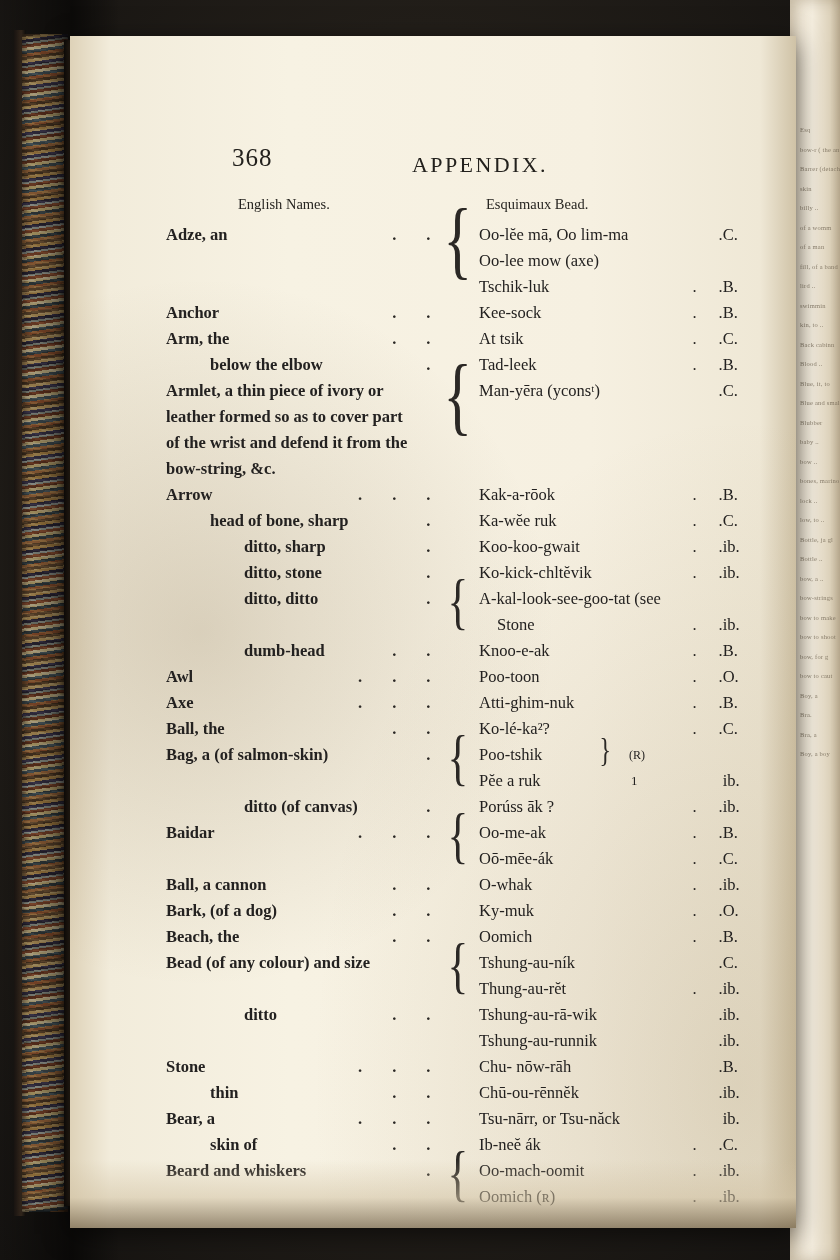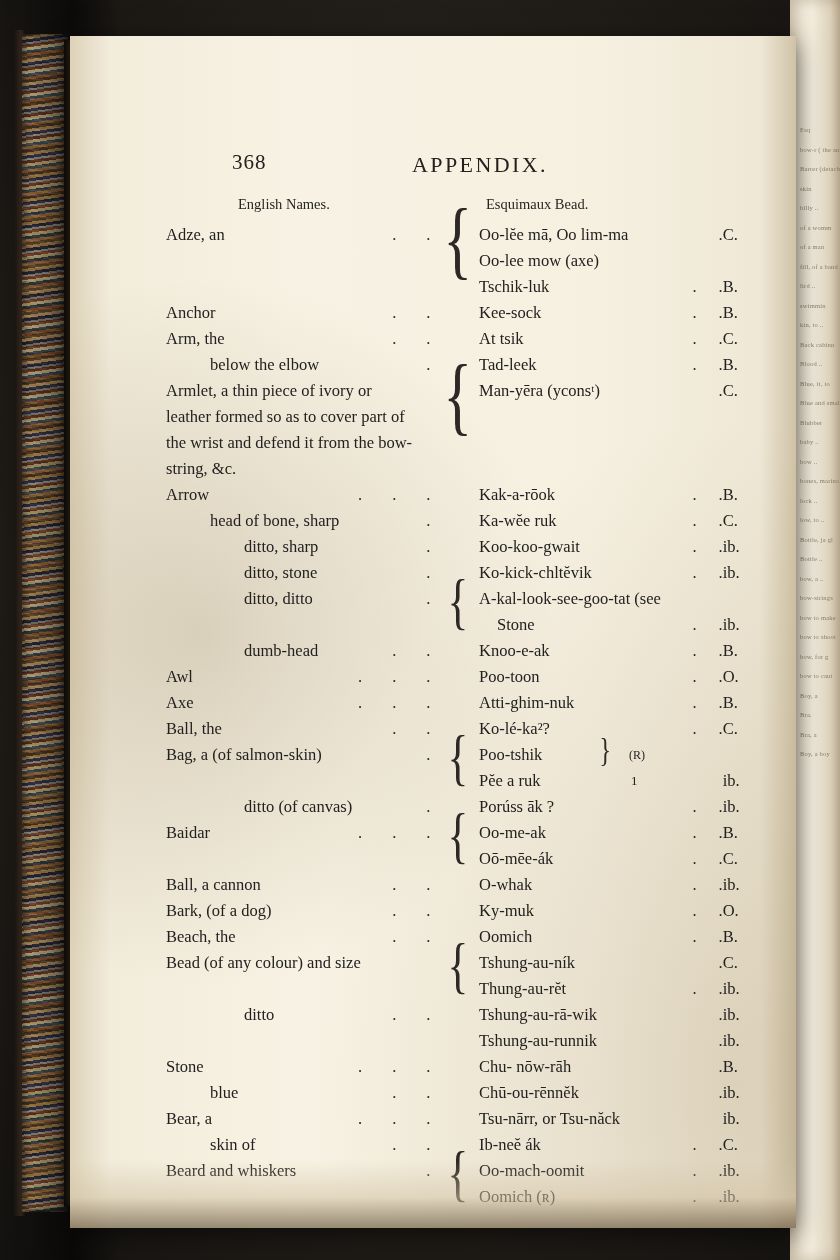--- a/index.html
+++ b/index.html
@@ -113,22 +113,22 @@
 
   
   .typeblock {
     position: absolute;
     left: 96px; top: 96px;
     width: 600px;
     color: #20201d;
   }
   .folio {
     position: absolute;
-    left: 66px; top: 18px;
-    font-size: 21px;
+    left: 66px; top: 12px;
+    font-size: 25px;
     letter-spacing: 1px;
     color: #23211d;
   }
   .running-head {
     position: absolute;
     left: 0; top: 20px;
     width: 600px;
     text-align: center;
     font-size: 22px;
     letter-spacing: 2.4px;
@@ -154,21 +154,21 @@
     border-collapse: collapse;
     font-size: 16.5px;
     color: #232120;
   }
   table.entries td {
     padding: 0;
     vertical-align: top;
     line-height: 26px;
     white-space: nowrap;
   }
-  td.c-eng  { width: 262px; position: relative; padding-left: 2px; }
+  td.c-eng  { width: 262px; position: relative; padding-left: 2px; font-weight: bold; }
   td.c-brace{ width: 14px; text-align: center; color: #2a2724; }
   td.c-esq  { width: 236px; position: relative; }
   td.c-src  { width: 42px; text-align: left; padding-left: 4px; }
 
   .eng-ind1 { padding-left: 44px; }
   .eng-ind2 { padding-left: 78px; }
 
   .dots {
     position: absolute;
     top: 0; right: 6px;
@@ -450,21 +450,21 @@
               <td class="c-esq"><span>Tshung-au-runnik</span><span class="esq-dots"><span>.</span></span></td>
               <td class="c-src">ib.</td>
             </tr>
             <tr>
               <td class="c-eng" rowspan="1"><span class="">Stone</span><span class="dots"><span>.</span><span>.</span><span>.</span></span></td>
               <td class="c-brace" rowspan="1"></td>
               <td class="c-esq"><span>Chu- nōw-rāh</span><span class="esq-dots"><span>.</span></span></td>
               <td class="c-src">B.</td>
             </tr>
             <tr>
-              <td class="c-eng" rowspan="1"><span class="eng-ind1">blue</span><span class="dots"><span>.</span><span>.</span></span></td>
+              <td class="c-eng" rowspan="1"><span class="eng-ind1">thin</span><span class="dots"><span>.</span><span>.</span></span></td>
               <td class="c-brace" rowspan="1"></td>
               <td class="c-esq"><span>Chū-ou-rēnnĕk</span><span class="esq-dots"><span>.</span></span></td>
               <td class="c-src">ib.</td>
             </tr>
             <tr>
               <td class="c-eng" rowspan="1"><span class="">Bear, a</span><span class="dots"><span>.</span><span>.</span><span>.</span></span></td>
               <td class="c-brace" rowspan="1"></td>
               <td class="c-esq"><span>Tsu-nārr, or Tsu-năck</span></td>
               <td class="c-src">ib.</td>
             </tr>

